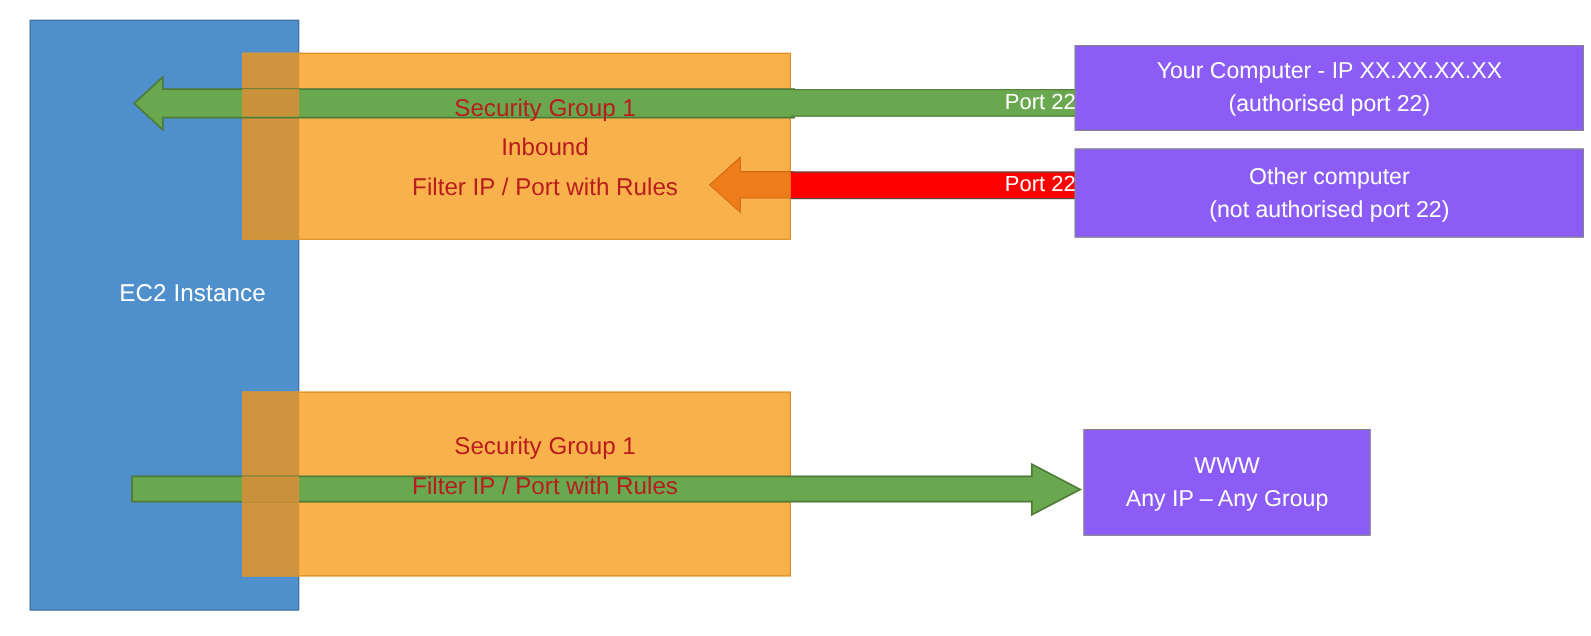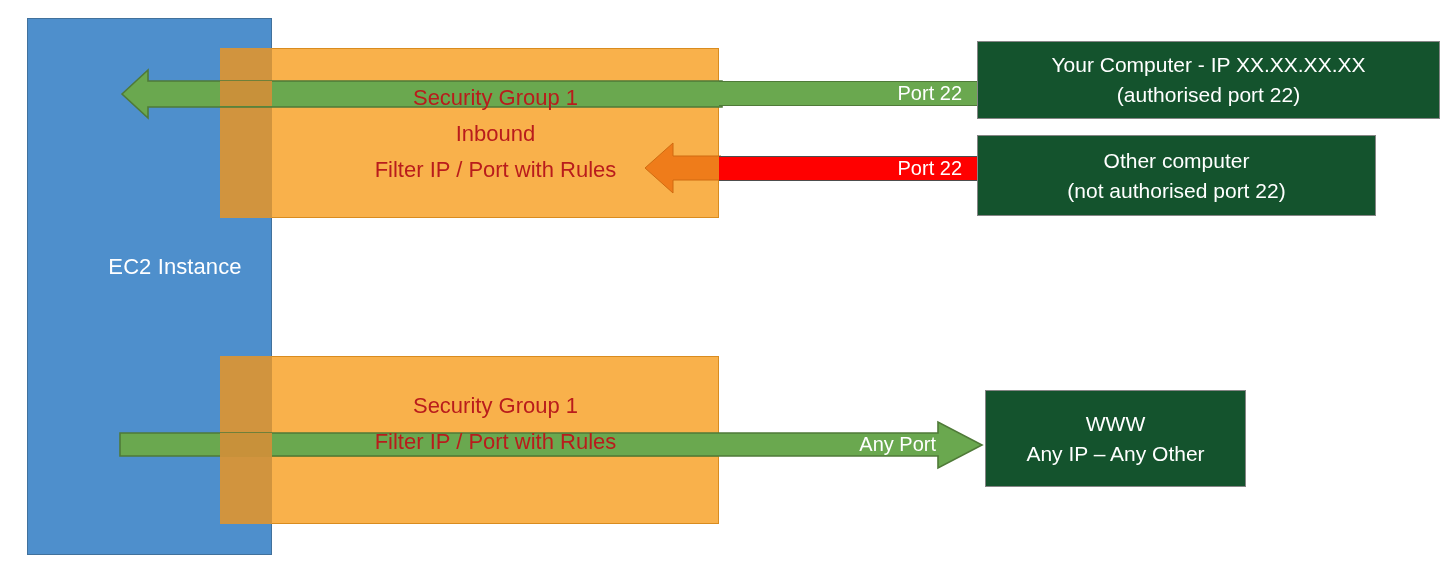--- a/index.html
+++ b/index.html
@@ -178,45 +178,45 @@
     background: #ff0000;
     border-top: 1px solid #4d4d4d;
     border-bottom: 1px solid #4d4d4d;
   }
   .port-label {
     z-index: 7;
     color: #ffffff;
     font-size: 20px;
     line-height: 25px;
     text-align: right;
-    padding-right: 16px;
+    padding-right: 0;
     box-sizing: border-box;
     pointer-events: none;
   }
   .port-label-top { left: 719px; top: 81px; width: 259px; }
   .port-label-red { left: 719px; top: 156px; width: 259px; }
   .port-label-any { left: 700px; top: 432px; width: 252px; }
 
   
   .grey-box {
-    background: #14532d;
+    background: #8b5cf6;
     border: 1px solid #858585;
     box-sizing: border-box;
     z-index: 6;
     color: #ffffff;
     font-size: 21px;
     line-height: 30px;
     text-align: center;
     display: flex;
     flex-direction: column;
     align-items: center;
     justify-content: center;
   }
   .grey-your { left: 977px; top: 41px; width: 463px; height: 78px; }
-  .grey-other { left: 977px; top: 135px; width: 399px; height: 81px; }
+  .grey-other { left: 977px; top: 135px; width: 463px; height: 81px; }
   .grey-www { left: 985px; top: 390px; width: 261px; height: 97px; }
   .grey-line { display: block; }
 
   svg { display: block; overflow: visible; }
 </style>
 </head>
 <body>
 
 <div id="canvas">
 
@@ -249,21 +249,20 @@
     <svg width="862" height="46" viewBox="0 0 862 46">
       <polygon points="0,11 818,11 818,0 862,23 818,46 818,34 0,34" fill="#6aa84f" stroke="#4f7a38" stroke-width="1.6"></polygon>
     </svg>
   </div>
 
   <div class="abs conn conn-green-top"></div>
   <div class="abs conn conn-red"></div>
 
   <div class="abs port-label port-label-top">Port 22</div>
   <div class="abs port-label port-label-red">Port 22</div>
-  <div class="abs port-label port-label-any">Any Port</div>
 
   <div class="abs sg-text sg-text-inbound">
     <div>Security Group 1</div>
     <div>Inbound</div>
     <div>Filter IP / Port with Rules</div>
   </div>
 
   <div class="abs sg-text sg-text-outbound">
     <div>Security Group 1</div>
     <div>Filter IP / Port with Rules</div>
@@ -278,16 +277,16 @@
     <span class="grey-line">(authorised port 22)</span>
   </div>
 
   <div class="abs grey-box grey-other">
     <span class="grey-line">Other computer</span>
     <span class="grey-line">(not authorised port 22)</span>
   </div>
 
   <div class="abs grey-box grey-www">
     <span class="grey-line">WWW</span>
-    <span class="grey-line">Any IP – Any Other</span>
+    <span class="grey-line">Any IP – Any Group</span>
   </div>
 
 </div>
 
 </body></html>

